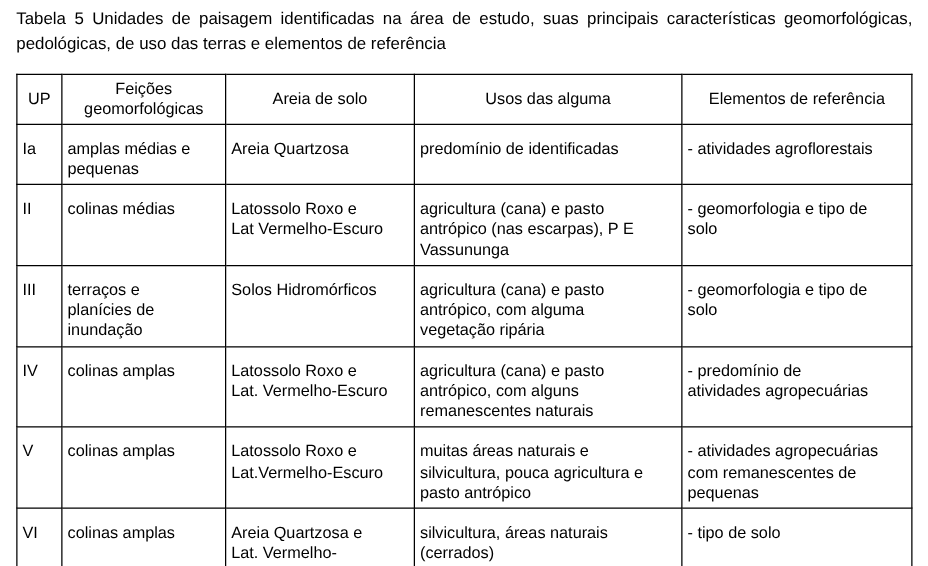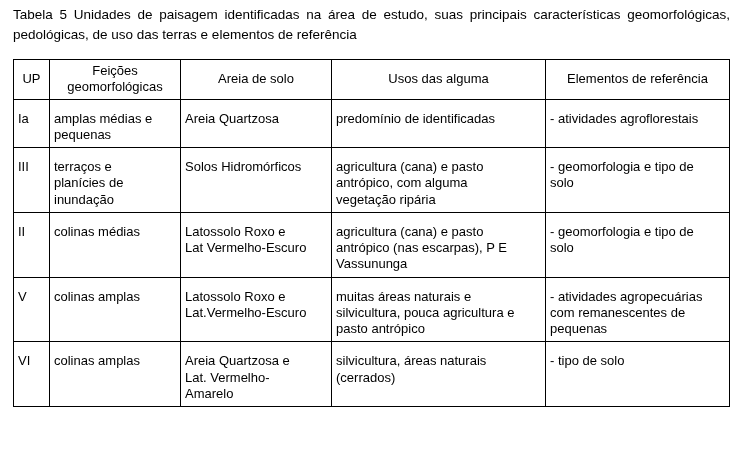--- a/index.html
+++ b/index.html
@@ -82,41 +82,52 @@
     <tbody>
       <tr>
         <td class="up-cell">Ia</td>
         <td>amplas médias e
 pequenas</td>
         <td>Areia Quartzosa</td>
         <td>predomínio de identificadas</td>
         <td>- atividades agroflorestais</td>
       </tr>
       <tr>
+        <td class="up-cell">II</td>
+        <td>colinas médias</td>
+        <td>Latossolo Roxo e
+Lat Vermelho-Escuro</td>
+        <td>agricultura (cana) e pasto
+antrópico (nas escarpas), P E
+Vassununga</td>
+        <td>- geomorfologia e tipo de
+solo</td>
+      </tr>
+      <tr>
         <td class="up-cell">III</td>
         <td>terraços e
 planícies de
 inundação</td>
         <td>Solos Hidromórficos</td>
         <td>agricultura (cana) e pasto
 antrópico, com alguma
 vegetação ripária</td>
         <td>- geomorfologia e tipo de
 solo</td>
       </tr>
       <tr>
-        <td class="up-cell">II</td>
-        <td>colinas médias</td>
+        <td class="up-cell">IV</td>
+        <td>colinas amplas</td>
         <td>Latossolo Roxo e
-Lat Vermelho-Escuro</td>
+Lat. Vermelho-Escuro</td>
         <td>agricultura (cana) e pasto
-antrópico (nas escarpas), P E
-Vassununga</td>
-        <td>- geomorfologia e tipo de
-solo</td>
+antrópico, com alguns
+remanescentes naturais</td>
+        <td>- predomínio de
+atividades agropecuárias</td>
       </tr>
       <tr>
         <td class="up-cell">V</td>
         <td>colinas amplas</td>
         <td>Latossolo Roxo e
 Lat.Vermelho-Escuro</td>
         <td>muitas áreas naturais e
 silvicultura, pouca agricultura e
 pasto antrópico</td>
         <td>- atividades agropecuárias

